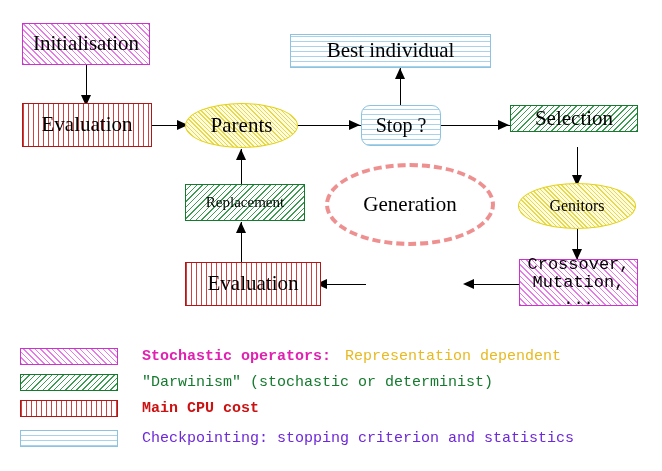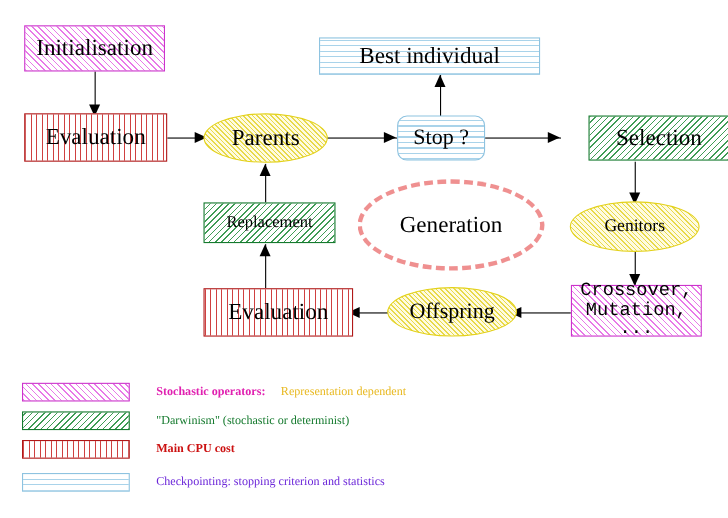--- a/index.html
+++ b/index.html
@@ -90,22 +90,22 @@
   .arrow-u{border-left:5px solid transparent;border-right:5px solid transparent;border-bottom:11px solid #000;}
 
   
   #legend{position:absolute;left:0;top:334px;width:662px;height:125px;}
   .legend-row{position:absolute;left:20px;height:24px;display:flex;align-items:center;}
   .swatch{
     width:98px;height:17px;box-sizing:border-box;flex:none;
   }
   .legend-text{
     margin-left:24px;
-    font-family:Liberation Serif, serif;
-    font-size:11px;
+    font-family:Liberation Mono, monospace;
+    font-size:15px;
     white-space:pre;
   }
   .lt-bold{font-weight:bold;}
 </style>
 </head>
 <body>
 
 <div id="canvas">
 
   <div class="edge edge-v" style="left:86px;top:64px;height:38px;"></div>
@@ -144,31 +144,30 @@
   <div class="node fill-magenta" style="left:22px;top:23px;width:128px;height:42px;font-size:21px;">Initialisation</div>
 
   <div class="node fill-red" style="left:22px;top:103px;width:130px;height:44px;font-size:21px;">Evaluation</div>
 
   <div class="node fill-yellow ellipse" style="left:185px;top:103px;width:113px;height:45px;font-size:21px;">Parents</div>
 
   <div class="node fill-blue rounded" style="left:361px;top:105px;width:80px;height:41px;font-size:20px;">Stop ?</div>
 
   <div class="node fill-blue" style="left:290px;top:34px;width:201px;height:34px;font-size:21px;">Best individual</div>
 
-  <div class="node fill-green" style="left:510px;top:105px;width:128px;height:41px;font-size:21px;margin-left:25px;">Selection</div>
+  <div class="node fill-green" style="left:510px;top:105px;width:128px;height:27px;font-size:21px;">Selection</div>
 
   <div class="node fill-green" style="left:185px;top:184px;width:120px;height:37px;font-size:15px;">Replacement</div>
 
   <div class="gen-ellipse" style="left:325px;top:163px;width:170px;height:83px;font-size:21px;">Generation</div>
 
   <div class="node fill-yellow ellipse" style="left:518px;top:183px;width:118px;height:46px;font-size:16px;">Genitors</div>
 
   <div class="node fill-red" style="left:185px;top:262px;width:136px;height:44px;font-size:21px;">Evaluation</div>
 
-  <div class="node fill-yellow ellipse" style="left:352px;top:261px;width:118px;height:45px;font-size:20px;">Offspring</div>
 
   <div class="node fill-magenta" style="left:519px;top:259px;width:119px;height:47px;font-size:17px;font-family:Liberation Mono, monospace;">Crossover,
 Mutation, ...</div>
 
   <div id="legend">
 
     <div class="legend-row" style="top:10px;">
       <div class="swatch fill-magenta"></div>
       <div class="legend-text lt-bold" style="color:#e020b0;">Stochastic operators:</div>
       <div class="legend-text" style="color:#e8b921;margin-left:14px;">Representation dependent</div>

